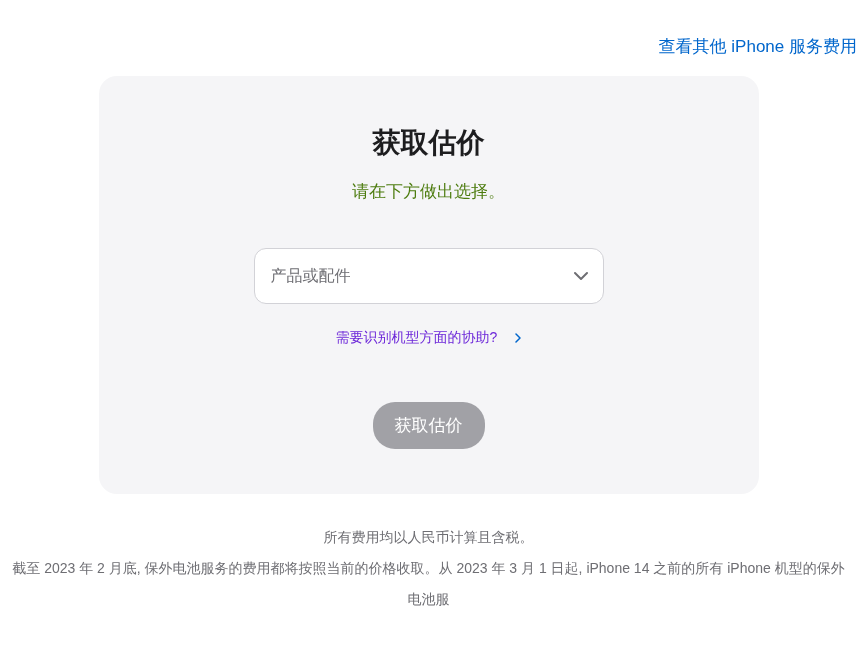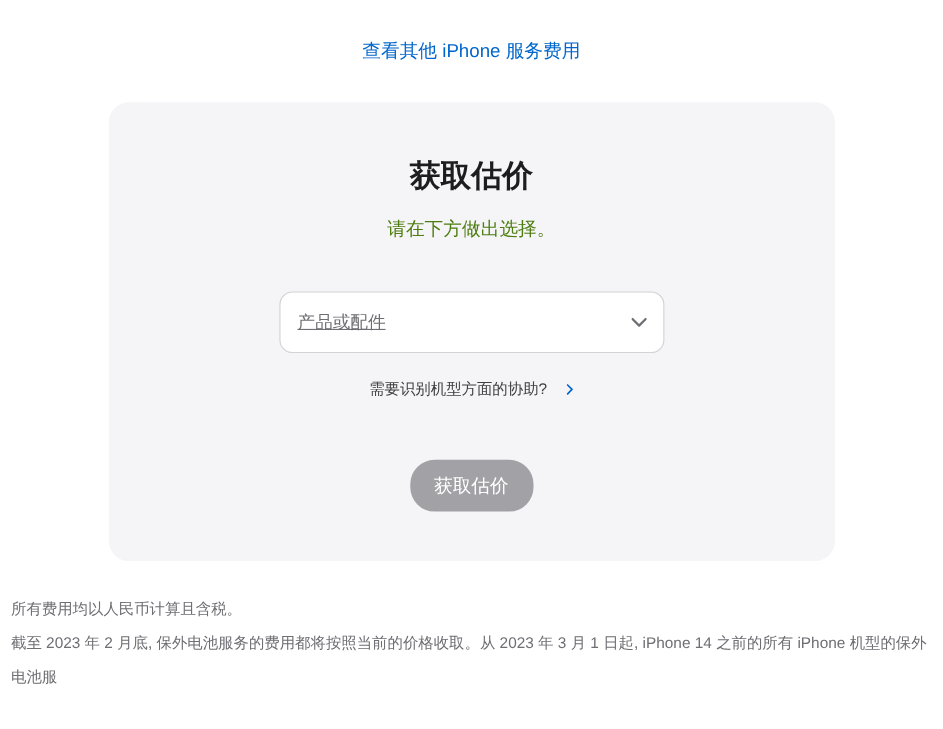--- a/index.html
+++ b/index.html
@@ -8,22 +8,22 @@
       box-sizing: border-box;
     }
     body {
       font-family: -apple-system, BlinkMacSystemFont, "Segoe UI", "Helvetica Neue", Arial, sans-serif;
       background: #fff;
       width: 857px;
       height: 663px;
       padding-top: 35px;
     }
     .top-link {
-      text-align: center;
-      margin-bottom: 35px;
+      text-align: right;
+      margin-bottom: 18px;
     }
     .top-link a {
       color: #0066cc;
       text-decoration: none;
       font-size: 17px;
     }
     .card {
       width: 660px;
       margin: 0 auto;
       background: #f5f5f7;
@@ -53,39 +53,38 @@
       background: #fff;
       border: 1px solid #d2d2d7;
       border-radius: 12px;
       padding: 0 40px 0 16px;
       font-size: 16px;
       color: #6e6e73;
       text-align: left;
       display: flex;
       align-items: center;
       cursor: pointer;
-      text-decoration: underline;
     }
     .chevron {
       position: absolute;
       right: 16px;
       top: 50%;
       transform: translateY(-50%);
       pointer-events: none;
     }
     .chevron svg {
       width: 14px;
       height: 9px;
       display: block;
     }
     .help-link {
       display: inline-flex;
       align-items: center;
       gap: 18px;
-      color: #404040;
+      color: #6d28d9;
       text-decoration: none;
       font-size: 14px;
       margin-top: -5px;
       margin-bottom: 55px;
     }
     .help-link svg {
       width: 6px;
       height: 10px;
     }
     .submit-btn {
@@ -99,20 +98,21 @@
       cursor: pointer;
     }
     .footer-text {
       padding: 28px 10px 0;
       font-size: 14px;
       color: #6e6e73;
       line-height: 2.2;
     }
     .footer-text p {
       margin-bottom: 0;
+      text-align: center;
     }
   </style>
 </head>
 <body>
 
 <div class="top-link">
   <a href="#">查看其他 iPhone 服务费用</a>
 </div>
 
 <div class="card">

